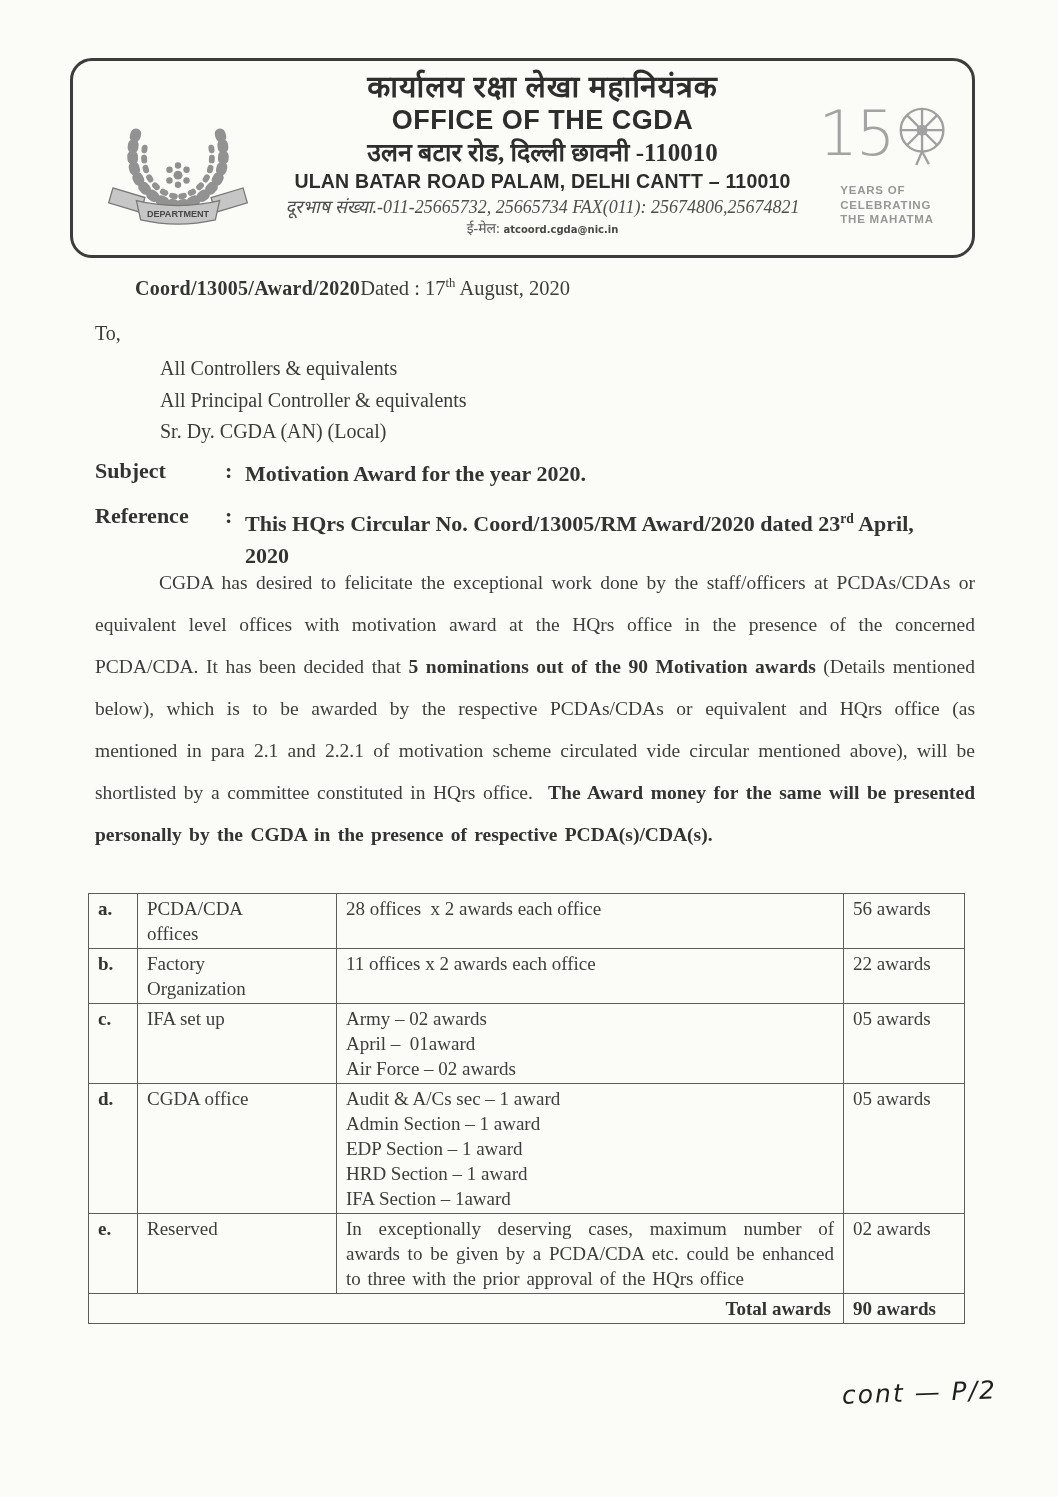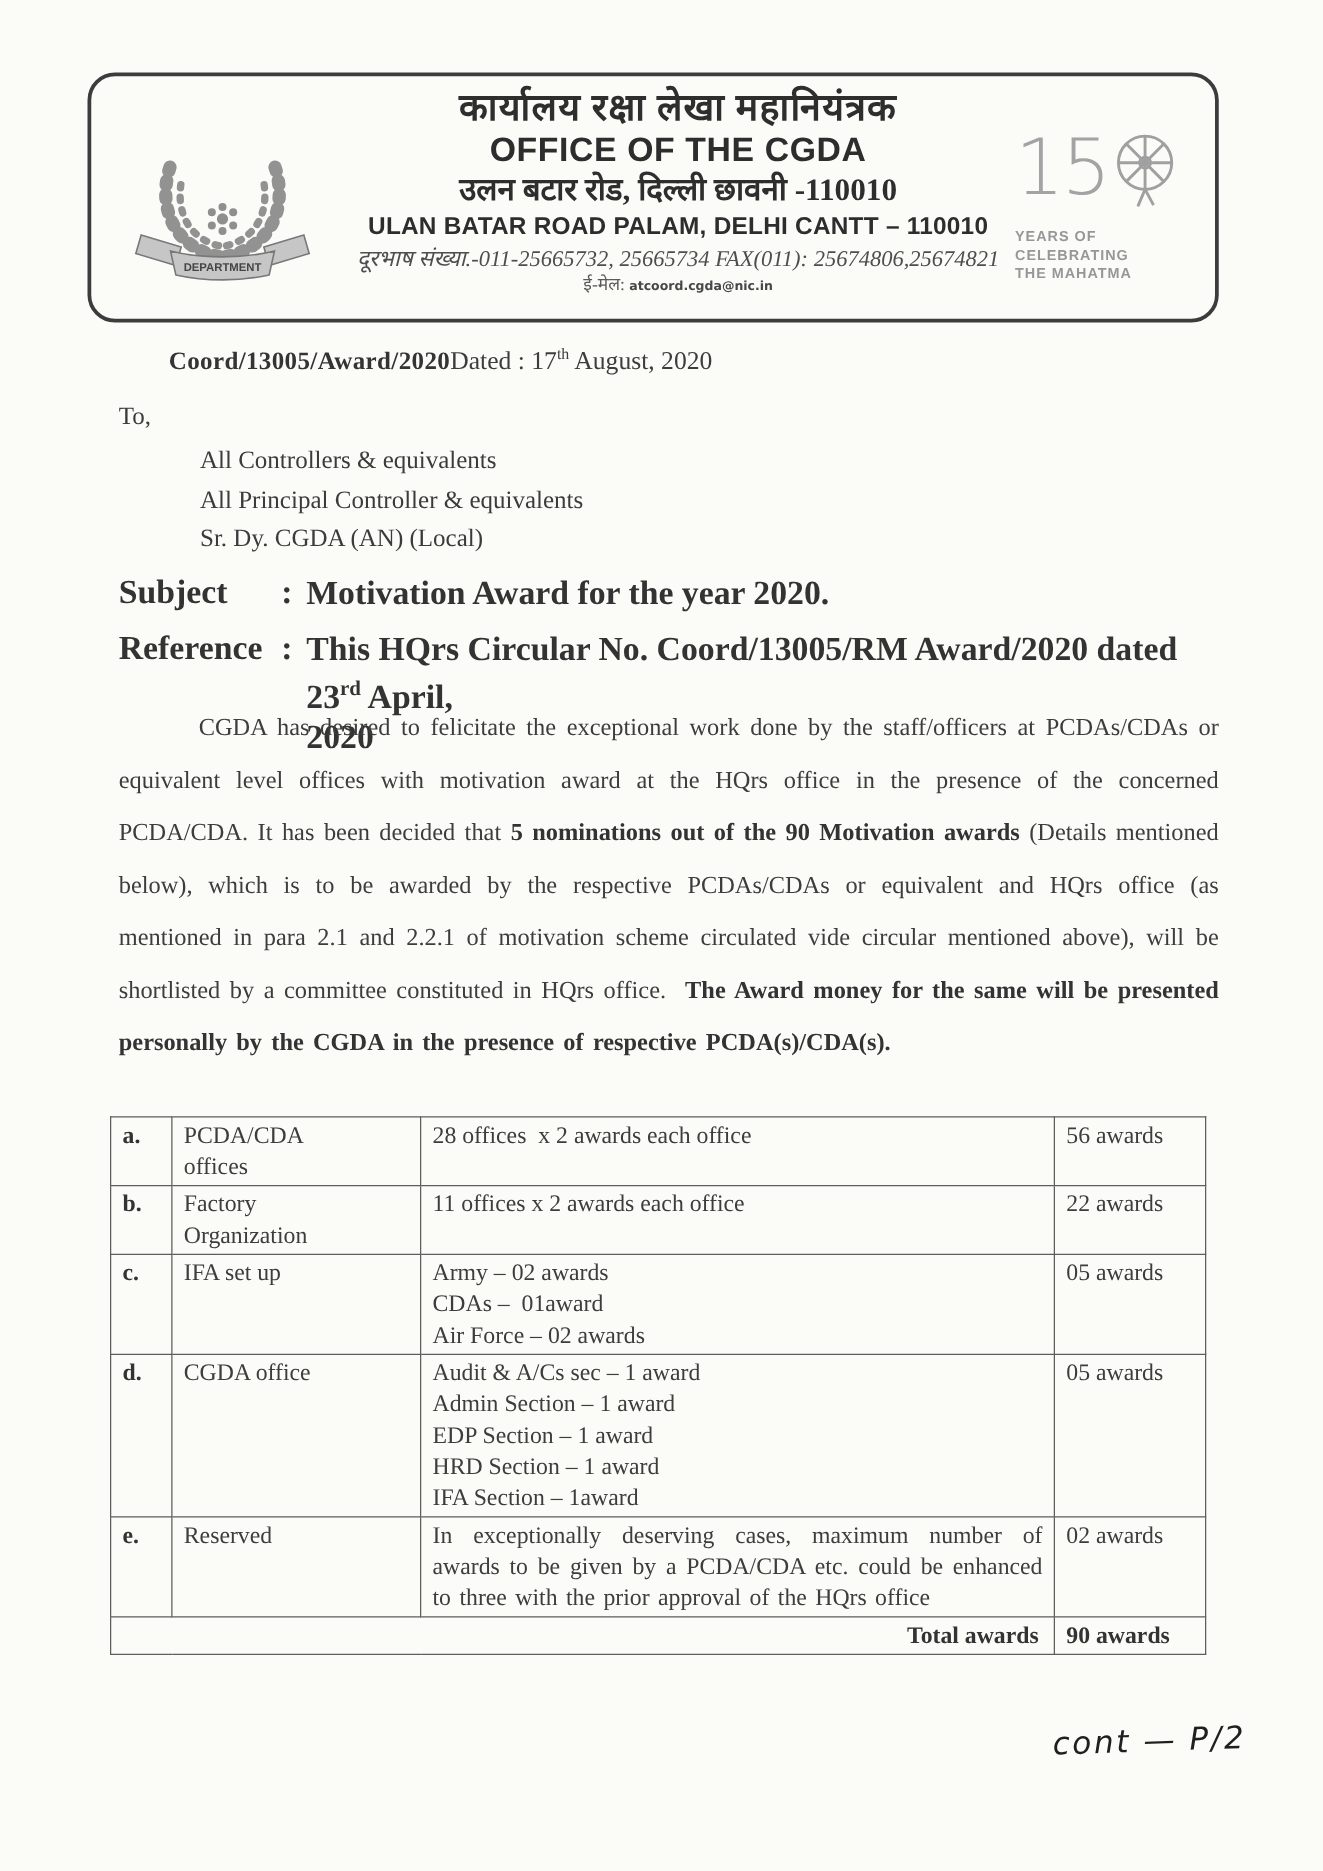--- a/index.html
+++ b/index.html
@@ -17,34 +17,34 @@
   }
   .emblem-wrap { width:190px; display:flex; align-items:center; justify-content:center; padding-top:28px; }
   .head-center { flex:1; text-align:center; line-height:1.18; padding-top:2px; }
   .title-hi { font-size:30px; font-weight:bold; color:#2e2e2e; letter-spacing:1px; }
   .title-en { font-family:"Liberation Sans", sans-serif; font-size:27px; font-weight:bold; color:#2d2d2d; letter-spacing:0.5px; margin-top:1px;}
   .addr-hi { font-size:25px; font-weight:bold; color:#2e2e2e; margin-top:1px;}
   .addr-en { font-family:"Liberation Sans", sans-serif; font-size:19.5px; font-weight:bold; color:#2d2d2d; margin-top:2px; letter-spacing:0.2px;}
   .phone-line { font-style:italic; font-size:18px; color:#4e4e4e; margin-top:4px; }
   .email-line { font-size:14px; color:#5a5a5a; margin-top:3px; }
   .email-addr { font-family:"DejaVu Sans", sans-serif; font-size:10px; font-weight:600; color:#474747; }
-  .logo150-wrap { width:150px; display:flex; flex-direction:column; align-items:flex-start; justify-content:center; padding-top:14px; color:#9b9b9b;gap:12px;}
+  .logo150-wrap { width:150px; display:flex; flex-direction:column; align-items:center; justify-content:center; padding-top:14px; color:#9b9b9b;gap:12px;}
   .logo150-row { display:flex; align-items:flex-start; }
   .logo150-digits { font-family:"DejaVu Sans", sans-serif; font-size:62px; line-height:0.95; color:#a3a3a3; font-weight:200; letter-spacing:-2px;}
   .logo150-caption { font-family:"Liberation Sans", sans-serif; font-size:11.5px; line-height:1.25; letter-spacing:0.8px; color:#979797; margin-top:4px; font-weight:bold;}
   
   .ref-row { position:absolute; left:135px; right:115px; top:276px; display:flex; justify-content:flex-start; align-items:baseline; }
   .file-number { font-weight:bold; font-size:20px; color:#343434; letter-spacing:0.3px; }
   .letter-date { font-size:20.5px; color:#3d3d3d; }
   sup { font-size:0.62em; vertical-align:super; }
   
   .to-block { position:absolute; left:95px; top:322px; font-size:20px; }
   .to-lines { margin:8px 0 0 65px; line-height:31.5px; font-size:20px; }
   
-  .label-row { position:absolute; left:95px; right:85px; display:flex; font-size:27px; font-weight:bold; color:#333; }
+  .label-row { position:absolute; left:95px; right:85px; display:flex; font-size:22px; font-weight:bold; color:#333; }
   .subject-row { top:458px; }
   .reference-row { top:503px; }
   .label-cell { width:130px; flex:none; }
   .colon-cell { width:20px; flex:none; }
   .label-text { flex:1; line-height:32px; }
   
   .body-para {
     position:absolute; left:95px; top:562px; width:880px;
     font-size:19.5px; line-height:42px; text-align:justify;
     text-indent:64px; white-space:pre-wrap; word-spacing:2.5px; color:#3d3d3d;
@@ -203,21 +203,21 @@
         </td>
         <td>22 awards</td>
       </tr>
       <tr>
         <td class="cell-letter">c.</td>
         <td>
           <div>IFA set up</div>
         </td>
         <td>
           <div class="detail-line">Army – 02 awards</div>
-          <div class="detail-line">CDAs –  01award</div>
+          <div class="detail-line">April –  01award</div>
           <div class="detail-line">Air Force – 02 awards</div>
         </td>
         <td>05 awards</td>
       </tr>
       <tr>
         <td class="cell-letter">d.</td>
         <td>
           <div>CGDA office</div>
         </td>
         <td>

